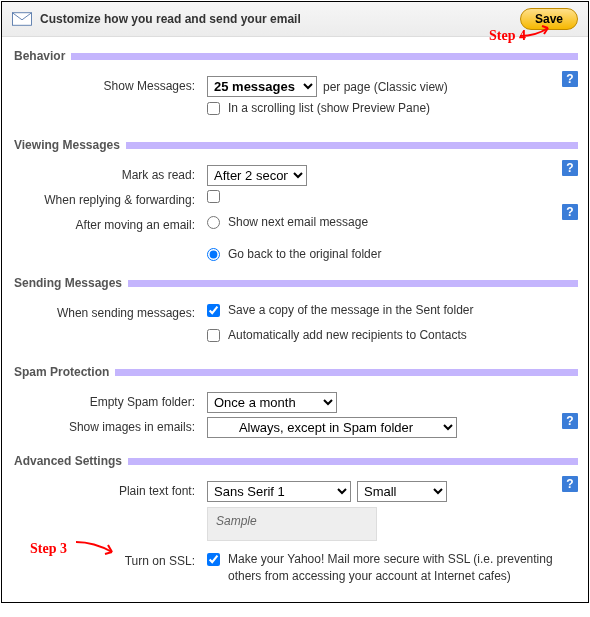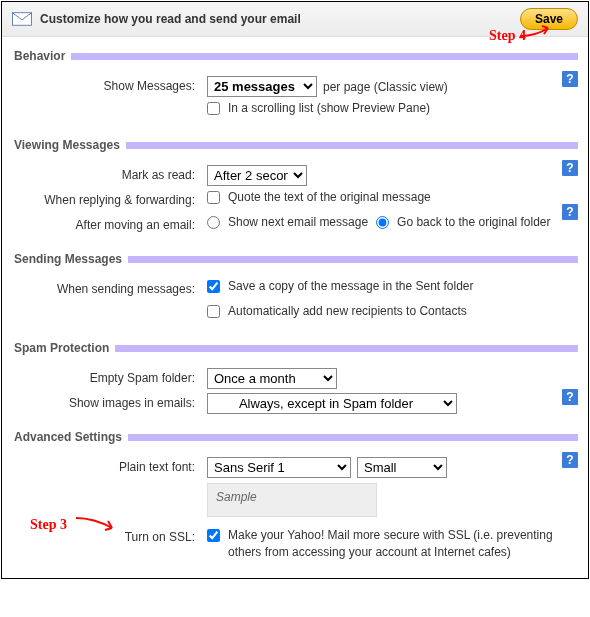--- a/index.html
+++ b/index.html
@@ -82,21 +82,21 @@
     padding-right: 12px;
     padding-top: 3px;
   }
   .ctrl-col {
     flex: 1;
     display: flex;
     align-items: center;
     gap: 6px;
     flex-wrap: wrap;
   }
-  .ctrl-stack { flex-direction: row; align-items: flex-start; gap: 8px; }
+  .ctrl-stack { flex-direction: column; align-items: flex-start; gap: 18px; }
   .sub-row { display: flex; align-items: center; gap: 6px; }
   select {
     font-size: 13px;
     padding: 1px 2px;
     border: 1px solid #888;
     background: #fff;
   }
   input[type="checkbox"], input[type="radio"] { margin: 0 2px 0 0; }
   .help {
     position: absolute;
@@ -188,21 +188,20 @@
       <div class="ctrl-col">
         <select style="width:100px;">
           <option>After 2 seconds</option>
         </select>
       </div>
     </div>
     <div class="row">
       <div class="label-col">When replying &amp; forwarding:</div>
       <div class="ctrl-col">
         <input type="checkbox" style="">
-        <span>Quote the text of the original message</span>
       </div>
     </div>
     <div class="row">
       <div class="label-col">After moving an email:</div>
       <div class="ctrl-col ctrl-stack">
         <div class="sub-row">
           <input type="radio" name="aftermove" style="">
           <span>Show next email message</span>
         </div>
         <div class="sub-row">

